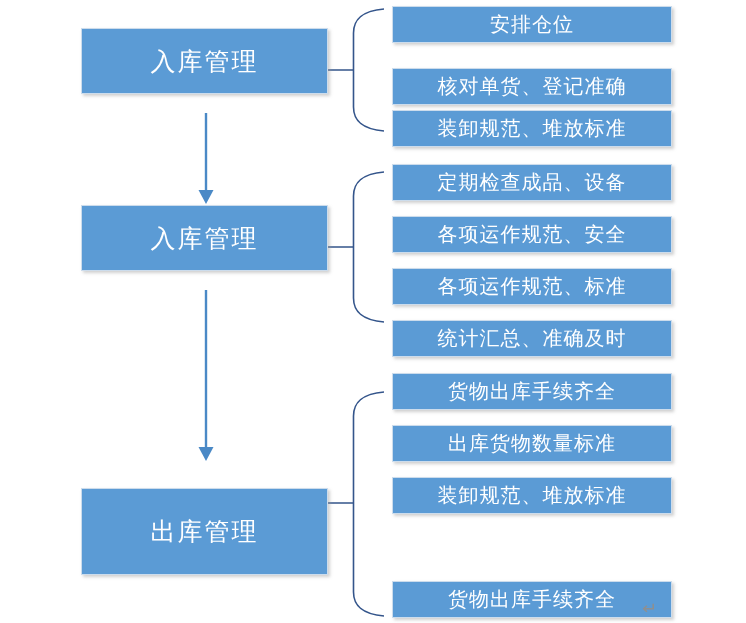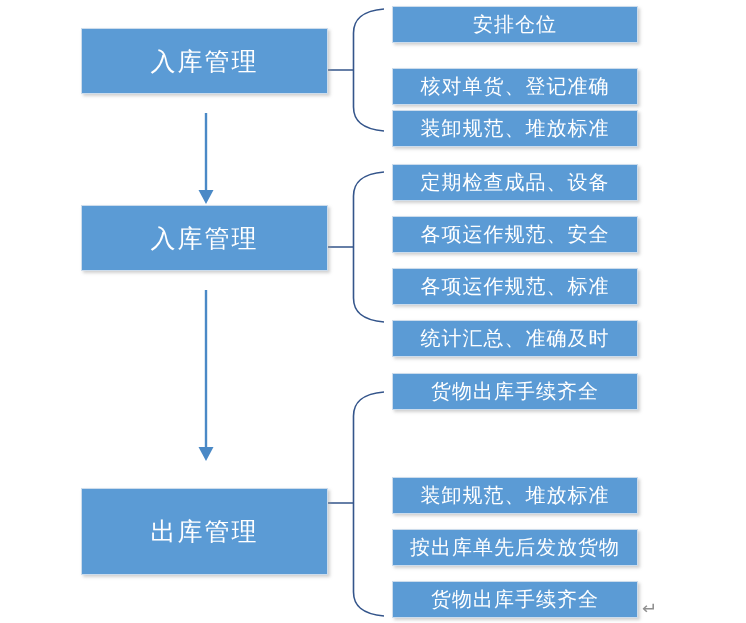--- a/index.html
+++ b/index.html
@@ -27,21 +27,21 @@
     display:flex;align-items:center;justify-content:center;
     box-sizing:border-box;
     z-index:2;
     white-space:nowrap;
   }
   .main-box{
     left:81px;width:247px;height:66px;
     font-size:25px;letter-spacing:2px;
   }
   .item-box{
-    left:392px;width:246px;height:37px;
+    left:392px;width:280px;height:37px;
     font-size:20px;letter-spacing:1px;
   }
   .para-mark{
     position:absolute;left:643px;top:599px;
     color:var(--mark);font-size:16px;z-index:2;
     transform:scaleX(1.15);
   }
 </style>
 </head>
 <body>
@@ -93,25 +93,25 @@
   <div class="item-box" style="top:268px">
     <span>各项运作规范、标准</span>
   </div>
   <div class="item-box" style="top:320px">
     <span>统计汇总、准确及时</span>
   </div>
 
   <div class="item-box" style="top:373px">
     <span>货物出库手续齐全</span>
   </div>
+  <div class="item-box" style="top:425px">
+    <span>出库货物数量标准</span>
+  </div>
   <div class="item-box" style="top:477px">
     <span>装卸规范、堆放标准</span>
-  </div>
-  <div class="item-box" style="top:529px">
-    <span>按出库单先后发放货物</span>
   </div>
   <div class="item-box" style="top:581px">
     <span>货物出库手续齐全</span>
   </div>
 
   <span class="para-mark">↵</span>
 
 </div>
 
 </body></html>

